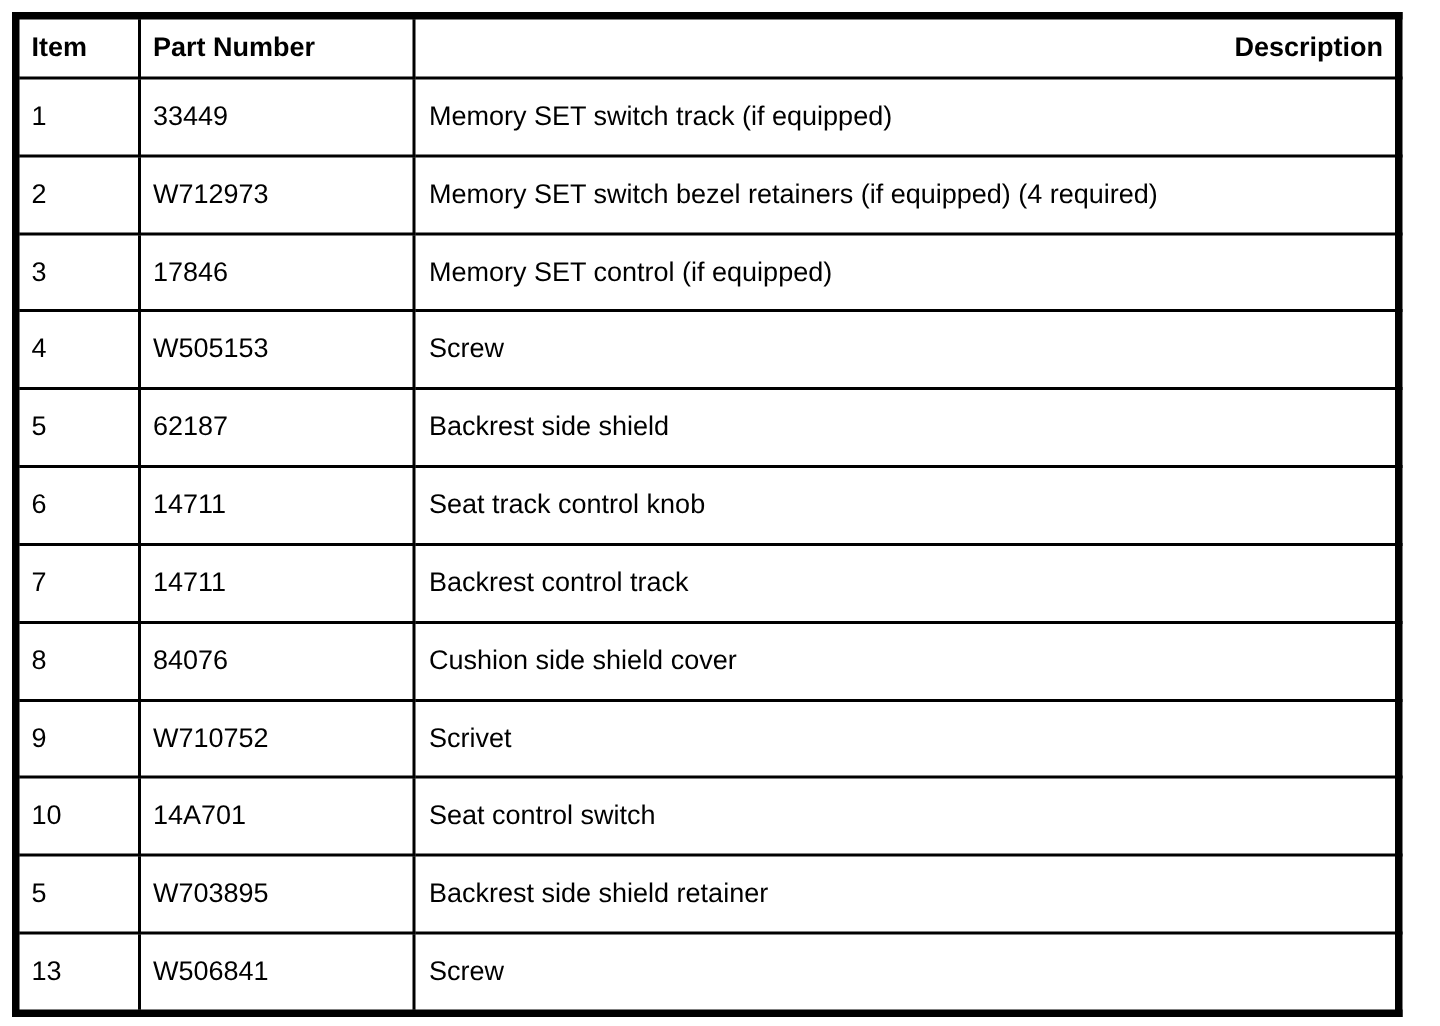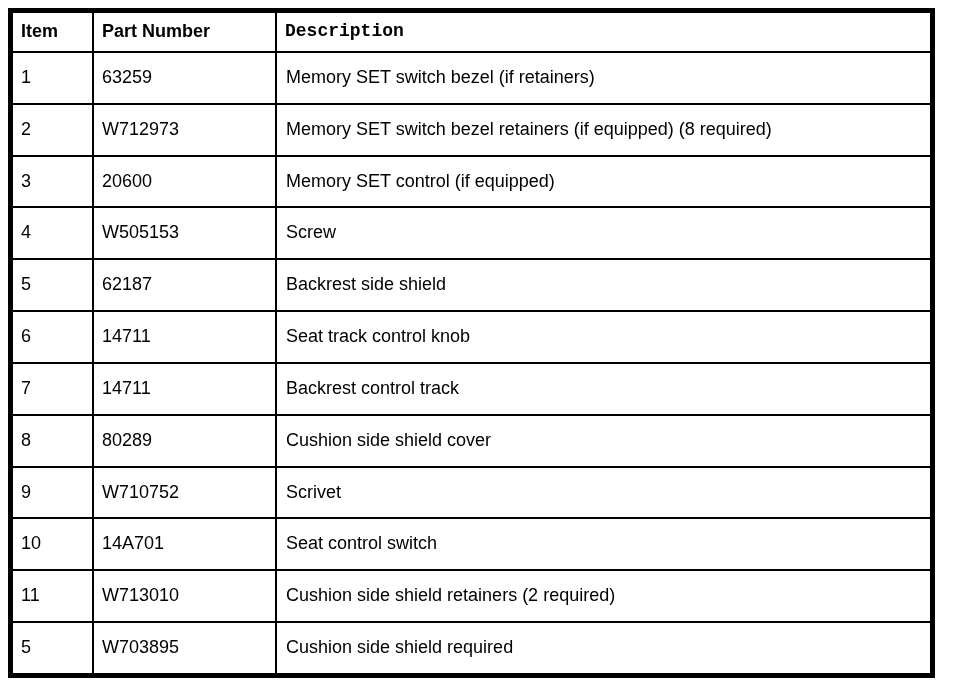--- a/index.html
+++ b/index.html
@@ -41,22 +41,21 @@
     white-space: nowrap;
     overflow: hidden;
     color: #000000;
   }
   thead th {
     font-weight: bold;
     text-align: left;
     height: 38px;
   }
   thead th.col-description {
-    text-align: left;
-    font-family: Liberation Mono, monospace;
+    text-align: right;
   }
   tbody td {
     font-weight: normal;
     height: 46px;
   }
   .col-item { width: 63px; }
   .col-part { width: 165px; }
   .col-description { width: auto; }
   td.cell-description { padding-left: 9px; }
 </style>
@@ -68,33 +67,33 @@
     <thead>
       <tr>
         <th class="col-item">Item</th>
         <th class="col-part">Part Number</th>
         <th class="col-description">Description</th>
       </tr>
     </thead>
     <tbody>
   <tr>
     <td class="cell-item">1</td>
-    <td class="cell-part">63259</td>
-    <td class="cell-description">Memory SET switch bezel (if retainers)</td>
+    <td class="cell-part">33449</td>
+    <td class="cell-description">Memory SET switch track (if equipped)</td>
   </tr>
 
   <tr>
     <td class="cell-item">2</td>
     <td class="cell-part">W712973</td>
-    <td class="cell-description">Memory SET switch bezel retainers (if equipped) (8 required)</td>
+    <td class="cell-description">Memory SET switch bezel retainers (if equipped) (4 required)</td>
   </tr>
 
   <tr>
     <td class="cell-item">3</td>
-    <td class="cell-part">20600</td>
+    <td class="cell-part">17846</td>
     <td class="cell-description">Memory SET control (if equipped)</td>
   </tr>
 
   <tr>
     <td class="cell-item">4</td>
     <td class="cell-part">W505153</td>
     <td class="cell-description">Screw</td>
   </tr>
 
   <tr>
@@ -110,43 +109,43 @@
   </tr>
 
   <tr>
     <td class="cell-item">7</td>
     <td class="cell-part">14711</td>
     <td class="cell-description">Backrest control track</td>
   </tr>
 
   <tr>
     <td class="cell-item">8</td>
-    <td class="cell-part">80289</td>
+    <td class="cell-part">84076</td>
     <td class="cell-description">Cushion side shield cover</td>
   </tr>
 
   <tr>
     <td class="cell-item">9</td>
     <td class="cell-part">W710752</td>
     <td class="cell-description">Scrivet</td>
   </tr>
 
   <tr>
     <td class="cell-item">10</td>
     <td class="cell-part">14A701</td>
     <td class="cell-description">Seat control switch</td>
   </tr>
 
-  <tr>
-    <td class="cell-item">11</td>
-    <td class="cell-part">W713010</td>
-    <td class="cell-description">Cushion side shield retainers (2 required)</td>
-  </tr>
 
   <tr>
     <td class="cell-item">5</td>
     <td class="cell-part">W703895</td>
-    <td class="cell-description">Cushion side shield required</td>
+    <td class="cell-description">Backrest side shield retainer</td>
   </tr>
 
+  <tr>
+    <td class="cell-item">13</td>
+    <td class="cell-part">W506841</td>
+    <td class="cell-description">Screw</td>
+  </tr>
 </tbody>
   </table>
 </div>
 
 </body></html>

